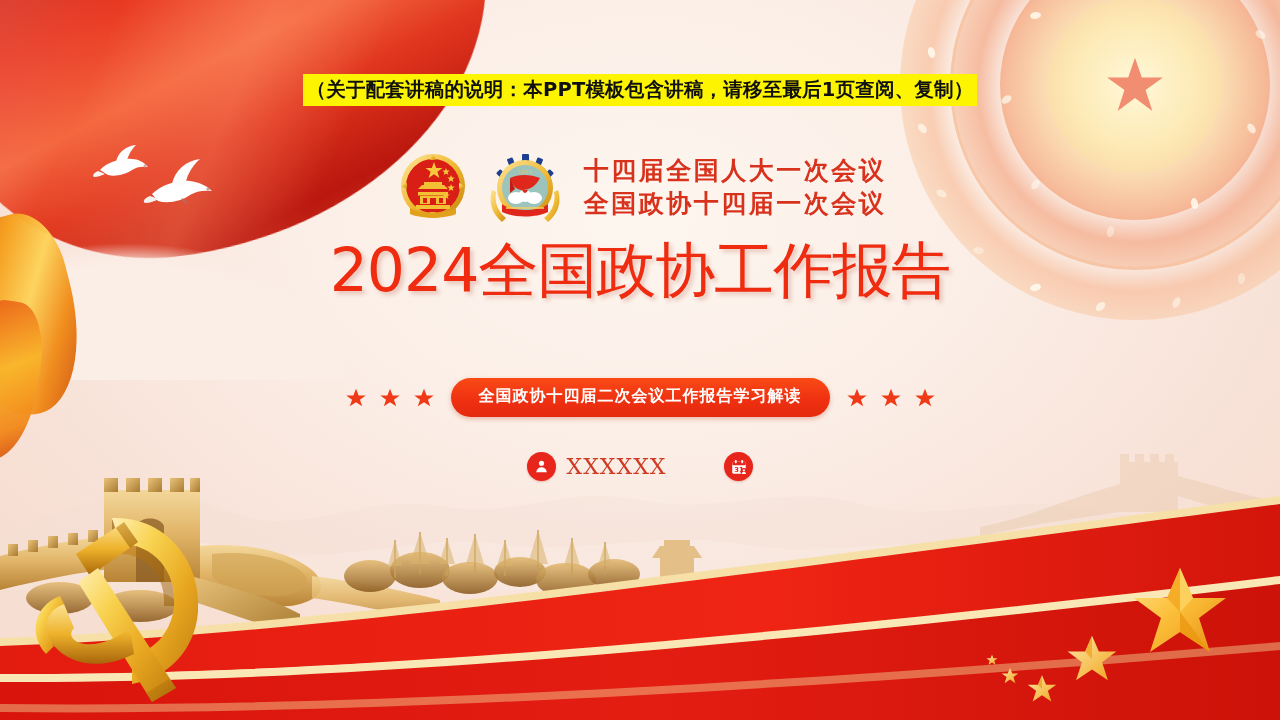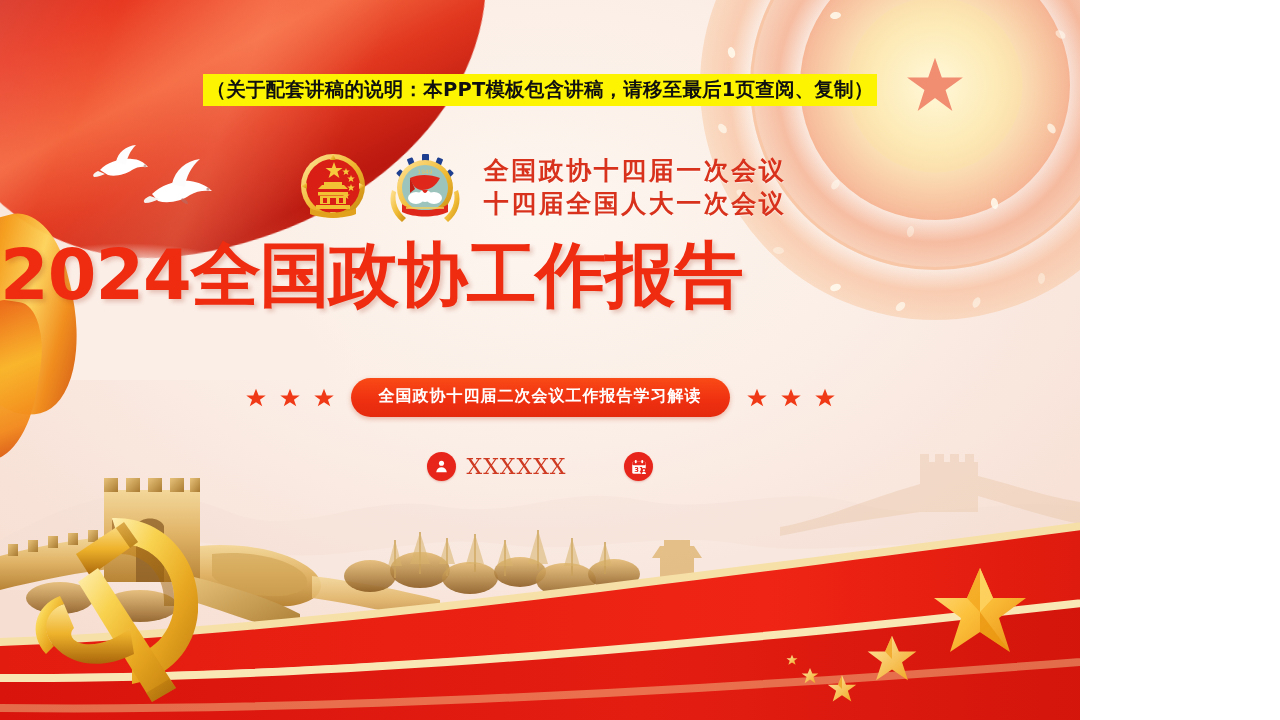--- a/index.html
+++ b/index.html
@@ -1,18 +1,18 @@
 <!DOCTYPE html>
 <html><head>
 <meta charset="utf-8">
 <style>
   html,body{margin:0;padding:0;background:#fff;}
   body{font-family:"Liberation Sans","DejaVu Sans",sans-serif;}
   .slide{
-    position:relative;width:1080px;height:720px;overflow:hidden;
+    position:relative;width:1280px;height:720px;overflow:hidden;
     background:
       radial-gradient(ellipse 780px 520px at 50% 30%, #fdf6ef 0%, #fbeee6 45%, #f9e6dd 70%, #f7ded2 100%),
       linear-gradient(180deg,#fbe3da 0%, #fbeee6 35%, #fdf8f2 60%, #fdfaf3 100%);
   }
 
   
   .burst{position:absolute;right:-90px;top:-150px;width:470px;height:470px;}
   .burst .ring{position:absolute;border-radius:50%;left:50%;top:50%;transform:translate(-50%,-50%);}
   .r1{width:470px;height:470px;background:radial-gradient(circle,rgba(250,198,150,.0) 55%,rgba(247,178,136,.55) 62%,rgba(249,208,158,.30) 78%,rgba(253,236,205,0) 100%);}
   .r2{width:370px;height:370px;background:radial-gradient(circle,rgba(246,172,128,.0) 50%,rgba(243,159,120,.62) 60%,rgba(250,203,152,.25) 80%,rgba(255,240,210,0) 100%);
@@ -62,23 +62,23 @@
   .emblem{width:78px;height:78px;position:relative;}
   .org-lines{display:flex;flex-direction:column;justify-content:center;margin-left:6px;}
   .org-lines div{
     font-family:"DejaVu Sans","Liberation Sans",sans-serif;
     font-size:25px;font-weight:bold;color:#d8321c;line-height:1.32;letter-spacing:2.5px;
     text-shadow:0 1px 1px rgba(255,255,255,.65);
   }
 
   
   .title{
-    position:absolute;left:0;right:0;top:240px;text-align:left;z-index:25;
+    position:absolute;left:0;right:0;top:240px;text-align:center;z-index:25;
     font-family:"DejaVu Sans","Liberation Sans",sans-serif;
-    font-size:70px;font-weight:bold;color:#ef2b10;line-height:1;letter-spacing:-1px;
+    font-size:60px;font-weight:normal;color:#ef2b10;line-height:1;letter-spacing:-1px;
     text-shadow:3px 3px 4px rgba(160,40,20,.22);
     white-space:nowrap;
   }
 
   
   .sub-row{position:absolute;left:0;right:0;top:378px;display:flex;justify-content:center;align-items:center;gap:16px;z-index:25;}
   .stars{display:flex;gap:12px;}
   .stars .st{width:22px;height:22px;}
   .pill{
     background:linear-gradient(180deg,#fa4a16 0%,#ee2f10 60%,#e42a0e 100%);
@@ -453,22 +453,22 @@
 
         <g fill="url(#cpGold)">
           <path d="M10 44 C8 54 12 64 20 70 L16 74 C6 66 2 54 6 42 Z"></path>
           <path d="M68 44 C70 54 66 64 58 70 L62 74 C72 66 76 54 72 42 Z"></path>
         </g>
         <circle cx="39" cy="22" r="5" fill="#9cc4bd" opacity=".01"></circle>
         <text x="39" y="26" font-size="6" fill="#e0c16a" text-anchor="middle" font-family="DejaVu Sans, sans-serif">1949</text>
       </svg>
     </div>
     <div class="org-lines">
+      <div>十四届全国人大一次会议</div>
       <div>全国政协十四届一次会议</div>
-      <div>十四届全国人大一次会议</div>
     </div>
   </div>
 
   <div class="title">2024全国政协工作报告</div>
 
   <div class="sub-row">
     <div class="stars">
       <span class="st"><svg viewBox="0 0 24 24" width="22" height="22">
             <polygon points="12,2 14.9,9.2 22.6,9.2 16.3,13.8 18.8,21 12,16.6 5.2,21 7.7,13.8 1.4,9.2 9.1,9.2" fill="#f03a17"></polygon>
           </svg></span>

